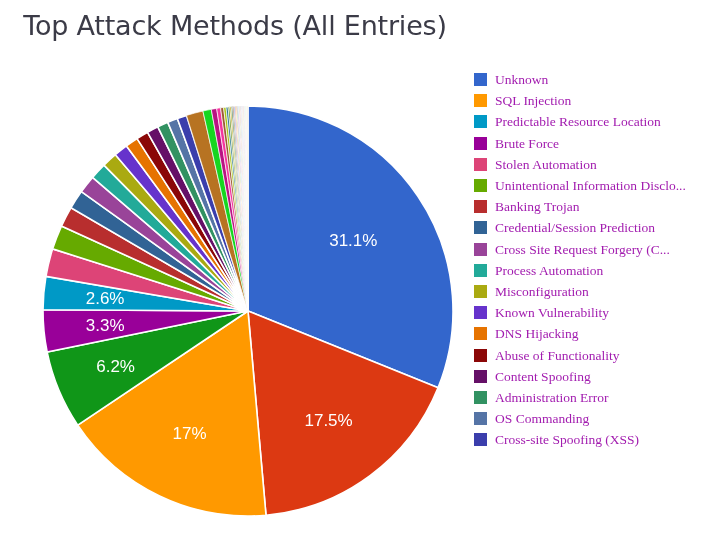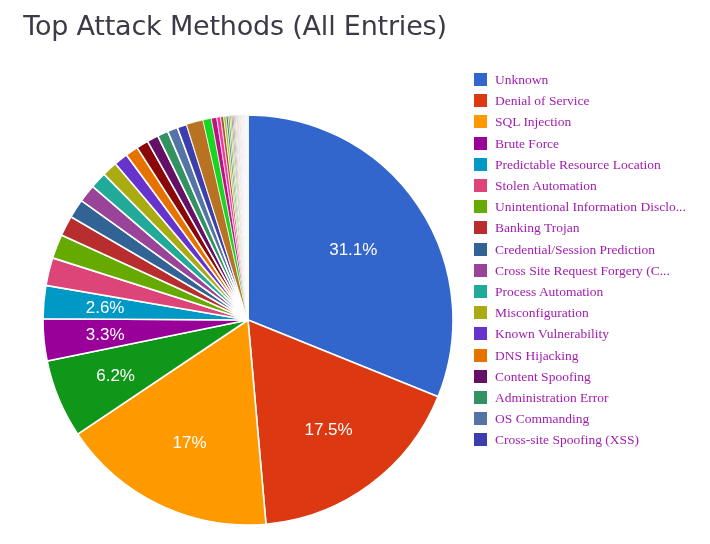--- a/index.html
+++ b/index.html
@@ -30,21 +30,21 @@
     font-size: 27px;
     font-weight: normal;
     color: #3b3b47;
     letter-spacing: -0.2px;
     font-family: "DejaVu Sans", sans-serif;
     white-space: nowrap;
   }
   #pie-area {
     position: absolute;
     left: 0;
-    top: 55px;
+    top: 46px;
     width: 470px;
     height: 489px;
   }
   #pie-svg {
     display: block;
   }
   .slice-label {
     font-family: "Liberation Sans", sans-serif;
     font-size: 17px;
     fill: #ffffff;
@@ -159,36 +159,32 @@
         </g>
     </svg>
   </div>
 
   <div id="legend">
       <div class="legend-row">
         <span class="legend-swatch" style="background: rgb(51, 102, 204);"></span>
         <span class="legend-label">Unknown</span>
       </div>
       <div class="legend-row">
-        <span class="legend-swatch" style="background: rgb(220, 57, 18);"></span>
-        <span class="legend-label">Denial of Service</span>
-      </div>
-      <div class="legend-row">
         <span class="legend-swatch" style="background: rgb(255, 153, 0);"></span>
         <span class="legend-label">SQL Injection</span>
       </div>
       <div class="legend-row">
+        <span class="legend-swatch" style="background: rgb(0, 153, 198);"></span>
+        <span class="legend-label">Predictable Resource Location</span>
+      </div>
+      <div class="legend-row">
         <span class="legend-swatch" style="background: rgb(153, 0, 153);"></span>
         <span class="legend-label">Brute Force</span>
       </div>
       <div class="legend-row">
-        <span class="legend-swatch" style="background: rgb(0, 153, 198);"></span>
-        <span class="legend-label">Predictable Resource Location</span>
-      </div>
-      <div class="legend-row">
         <span class="legend-swatch" style="background: rgb(221, 68, 119);"></span>
         <span class="legend-label">Stolen Automation</span>
       </div>
       <div class="legend-row">
         <span class="legend-swatch" style="background: rgb(102, 170, 0);"></span>
         <span class="legend-label">Unintentional Information Disclo...</span>
       </div>
       <div class="legend-row">
         <span class="legend-swatch" style="background: rgb(184, 46, 46);"></span>
         <span class="legend-label">Banking Trojan</span>
@@ -211,20 +207,24 @@
       </div>
       <div class="legend-row">
         <span class="legend-swatch" style="background: rgb(102, 51, 204);"></span>
         <span class="legend-label">Known Vulnerability</span>
       </div>
       <div class="legend-row">
         <span class="legend-swatch" style="background: rgb(230, 115, 0);"></span>
         <span class="legend-label">DNS Hijacking</span>
       </div>
       <div class="legend-row">
+        <span class="legend-swatch" style="background: rgb(139, 7, 7);"></span>
+        <span class="legend-label">Abuse of Functionality</span>
+      </div>
+      <div class="legend-row">
         <span class="legend-swatch" style="background: rgb(101, 16, 103);"></span>
         <span class="legend-label">Content Spoofing</span>
       </div>
       <div class="legend-row">
         <span class="legend-swatch" style="background: rgb(50, 146, 98);"></span>
         <span class="legend-label">Administration Error</span>
       </div>
       <div class="legend-row">
         <span class="legend-swatch" style="background: rgb(85, 116, 166);"></span>
         <span class="legend-label">OS Commanding</span>

